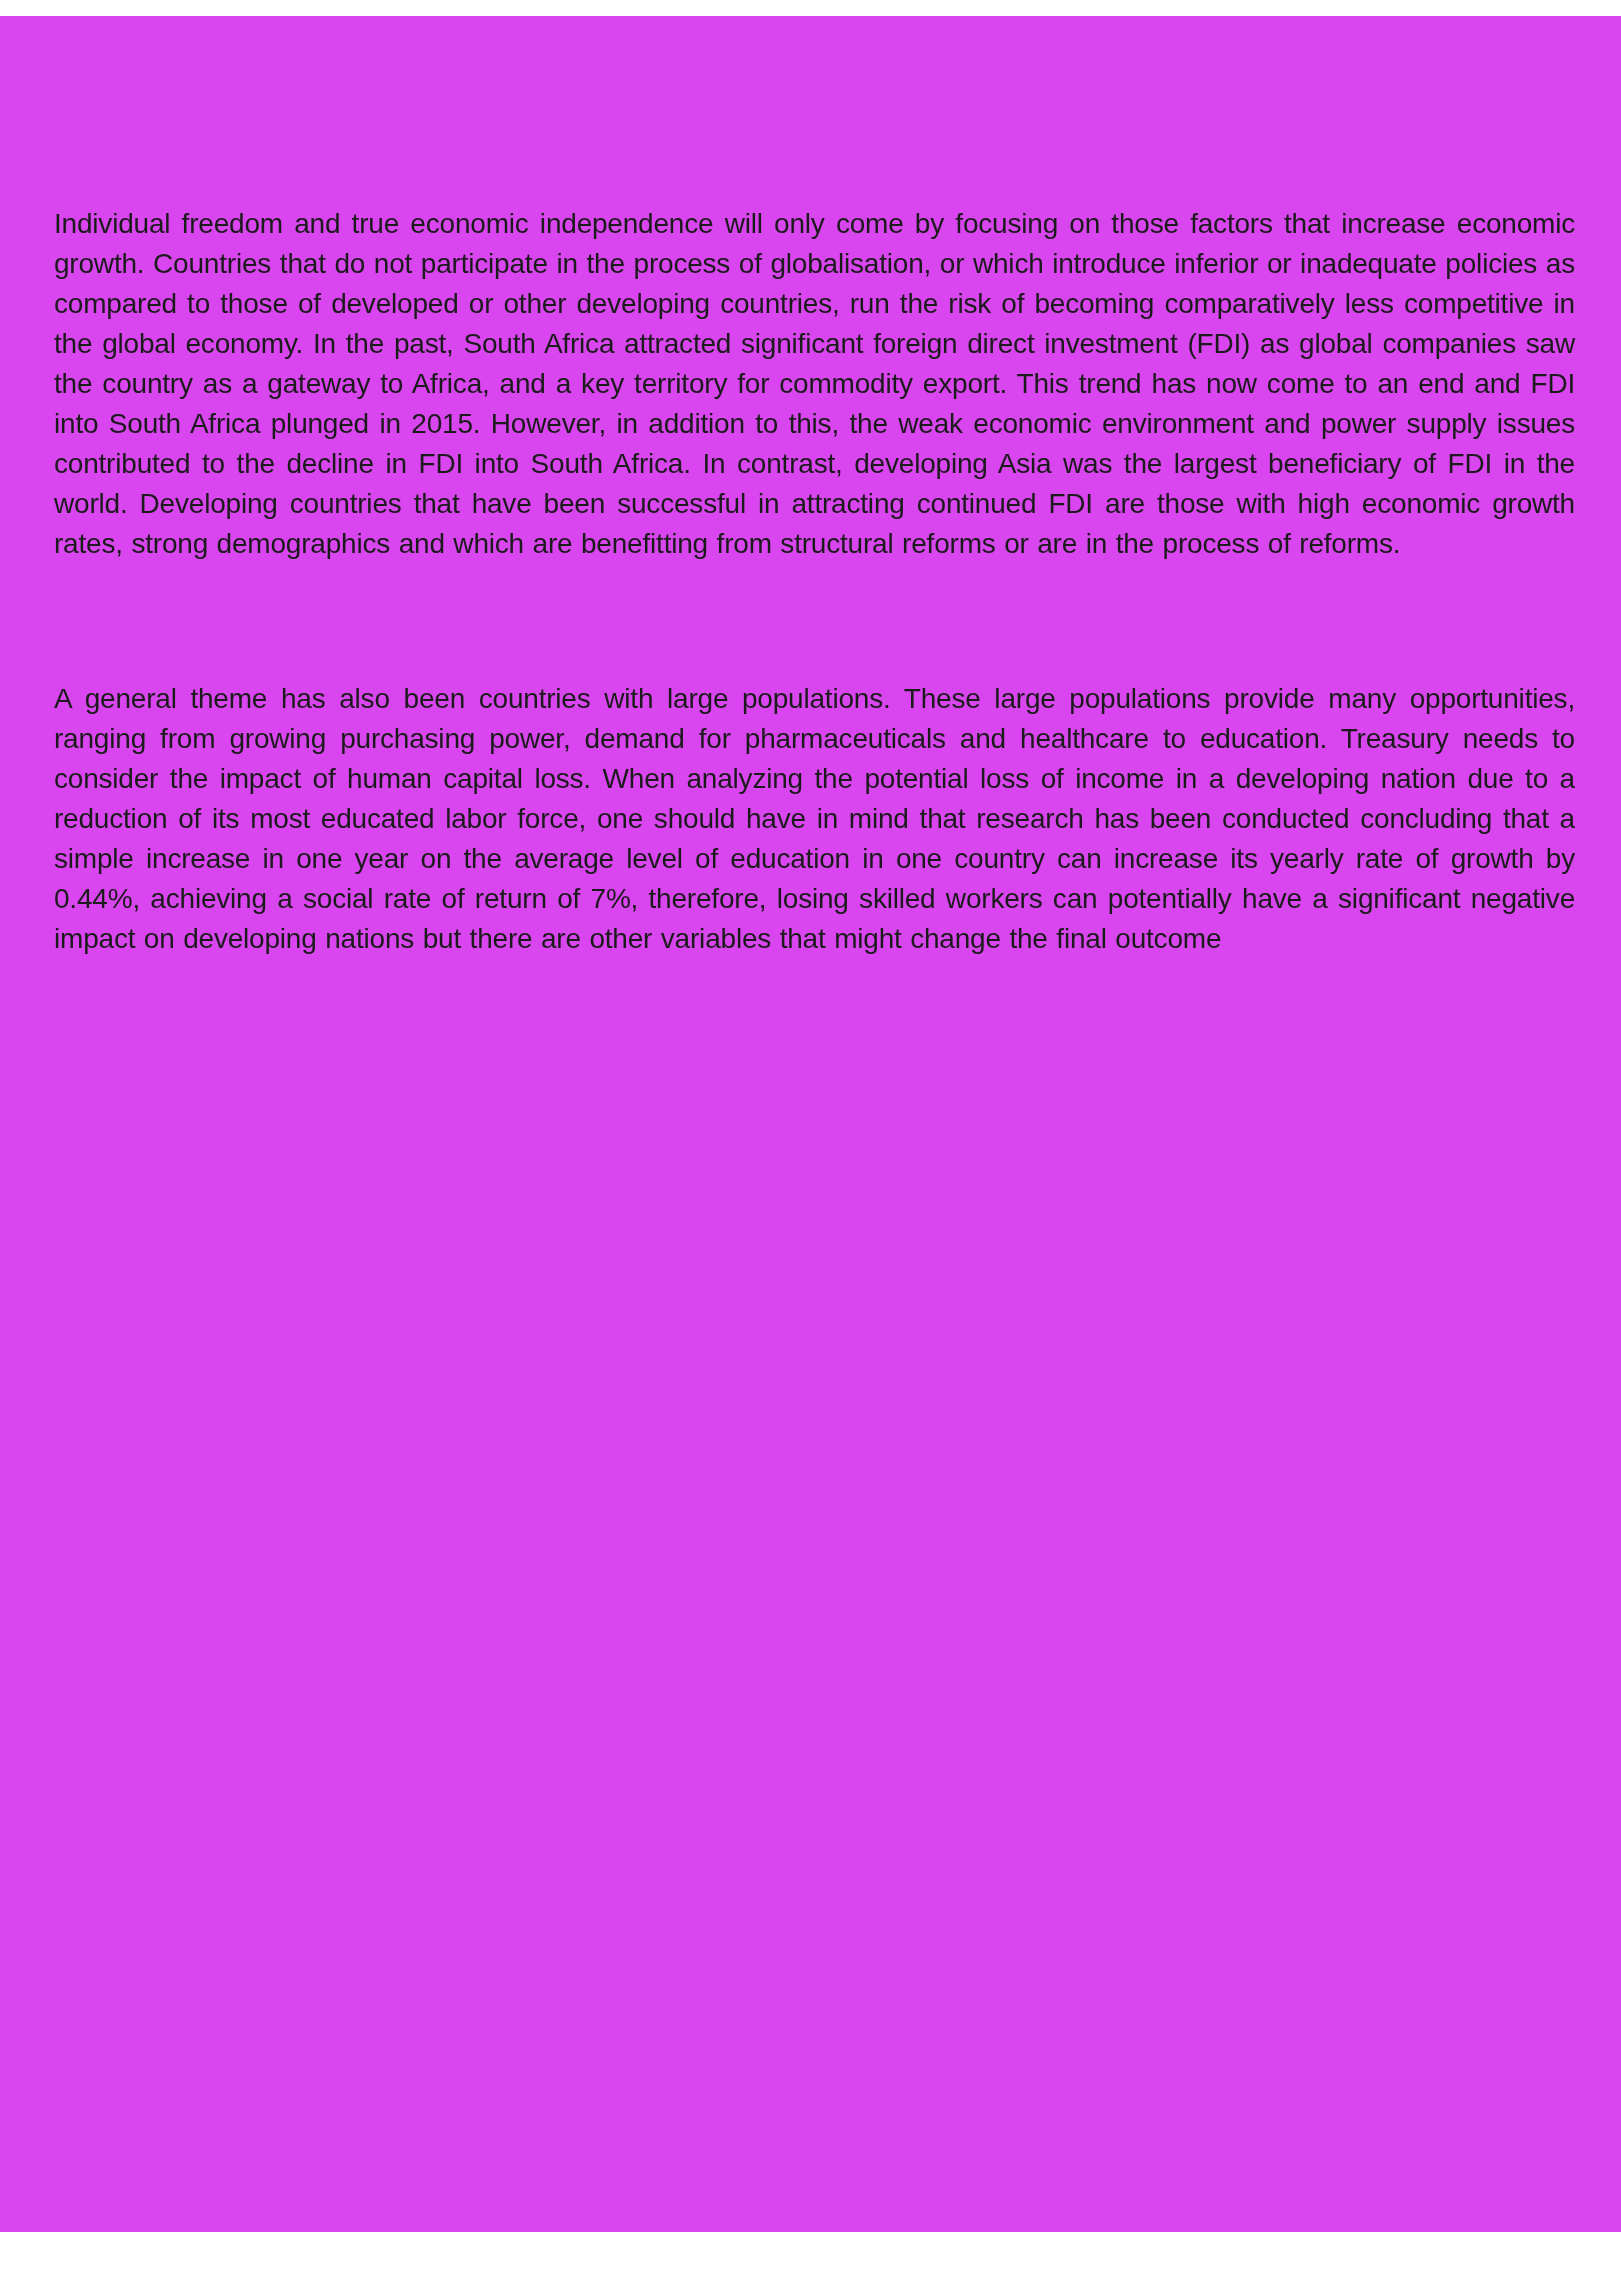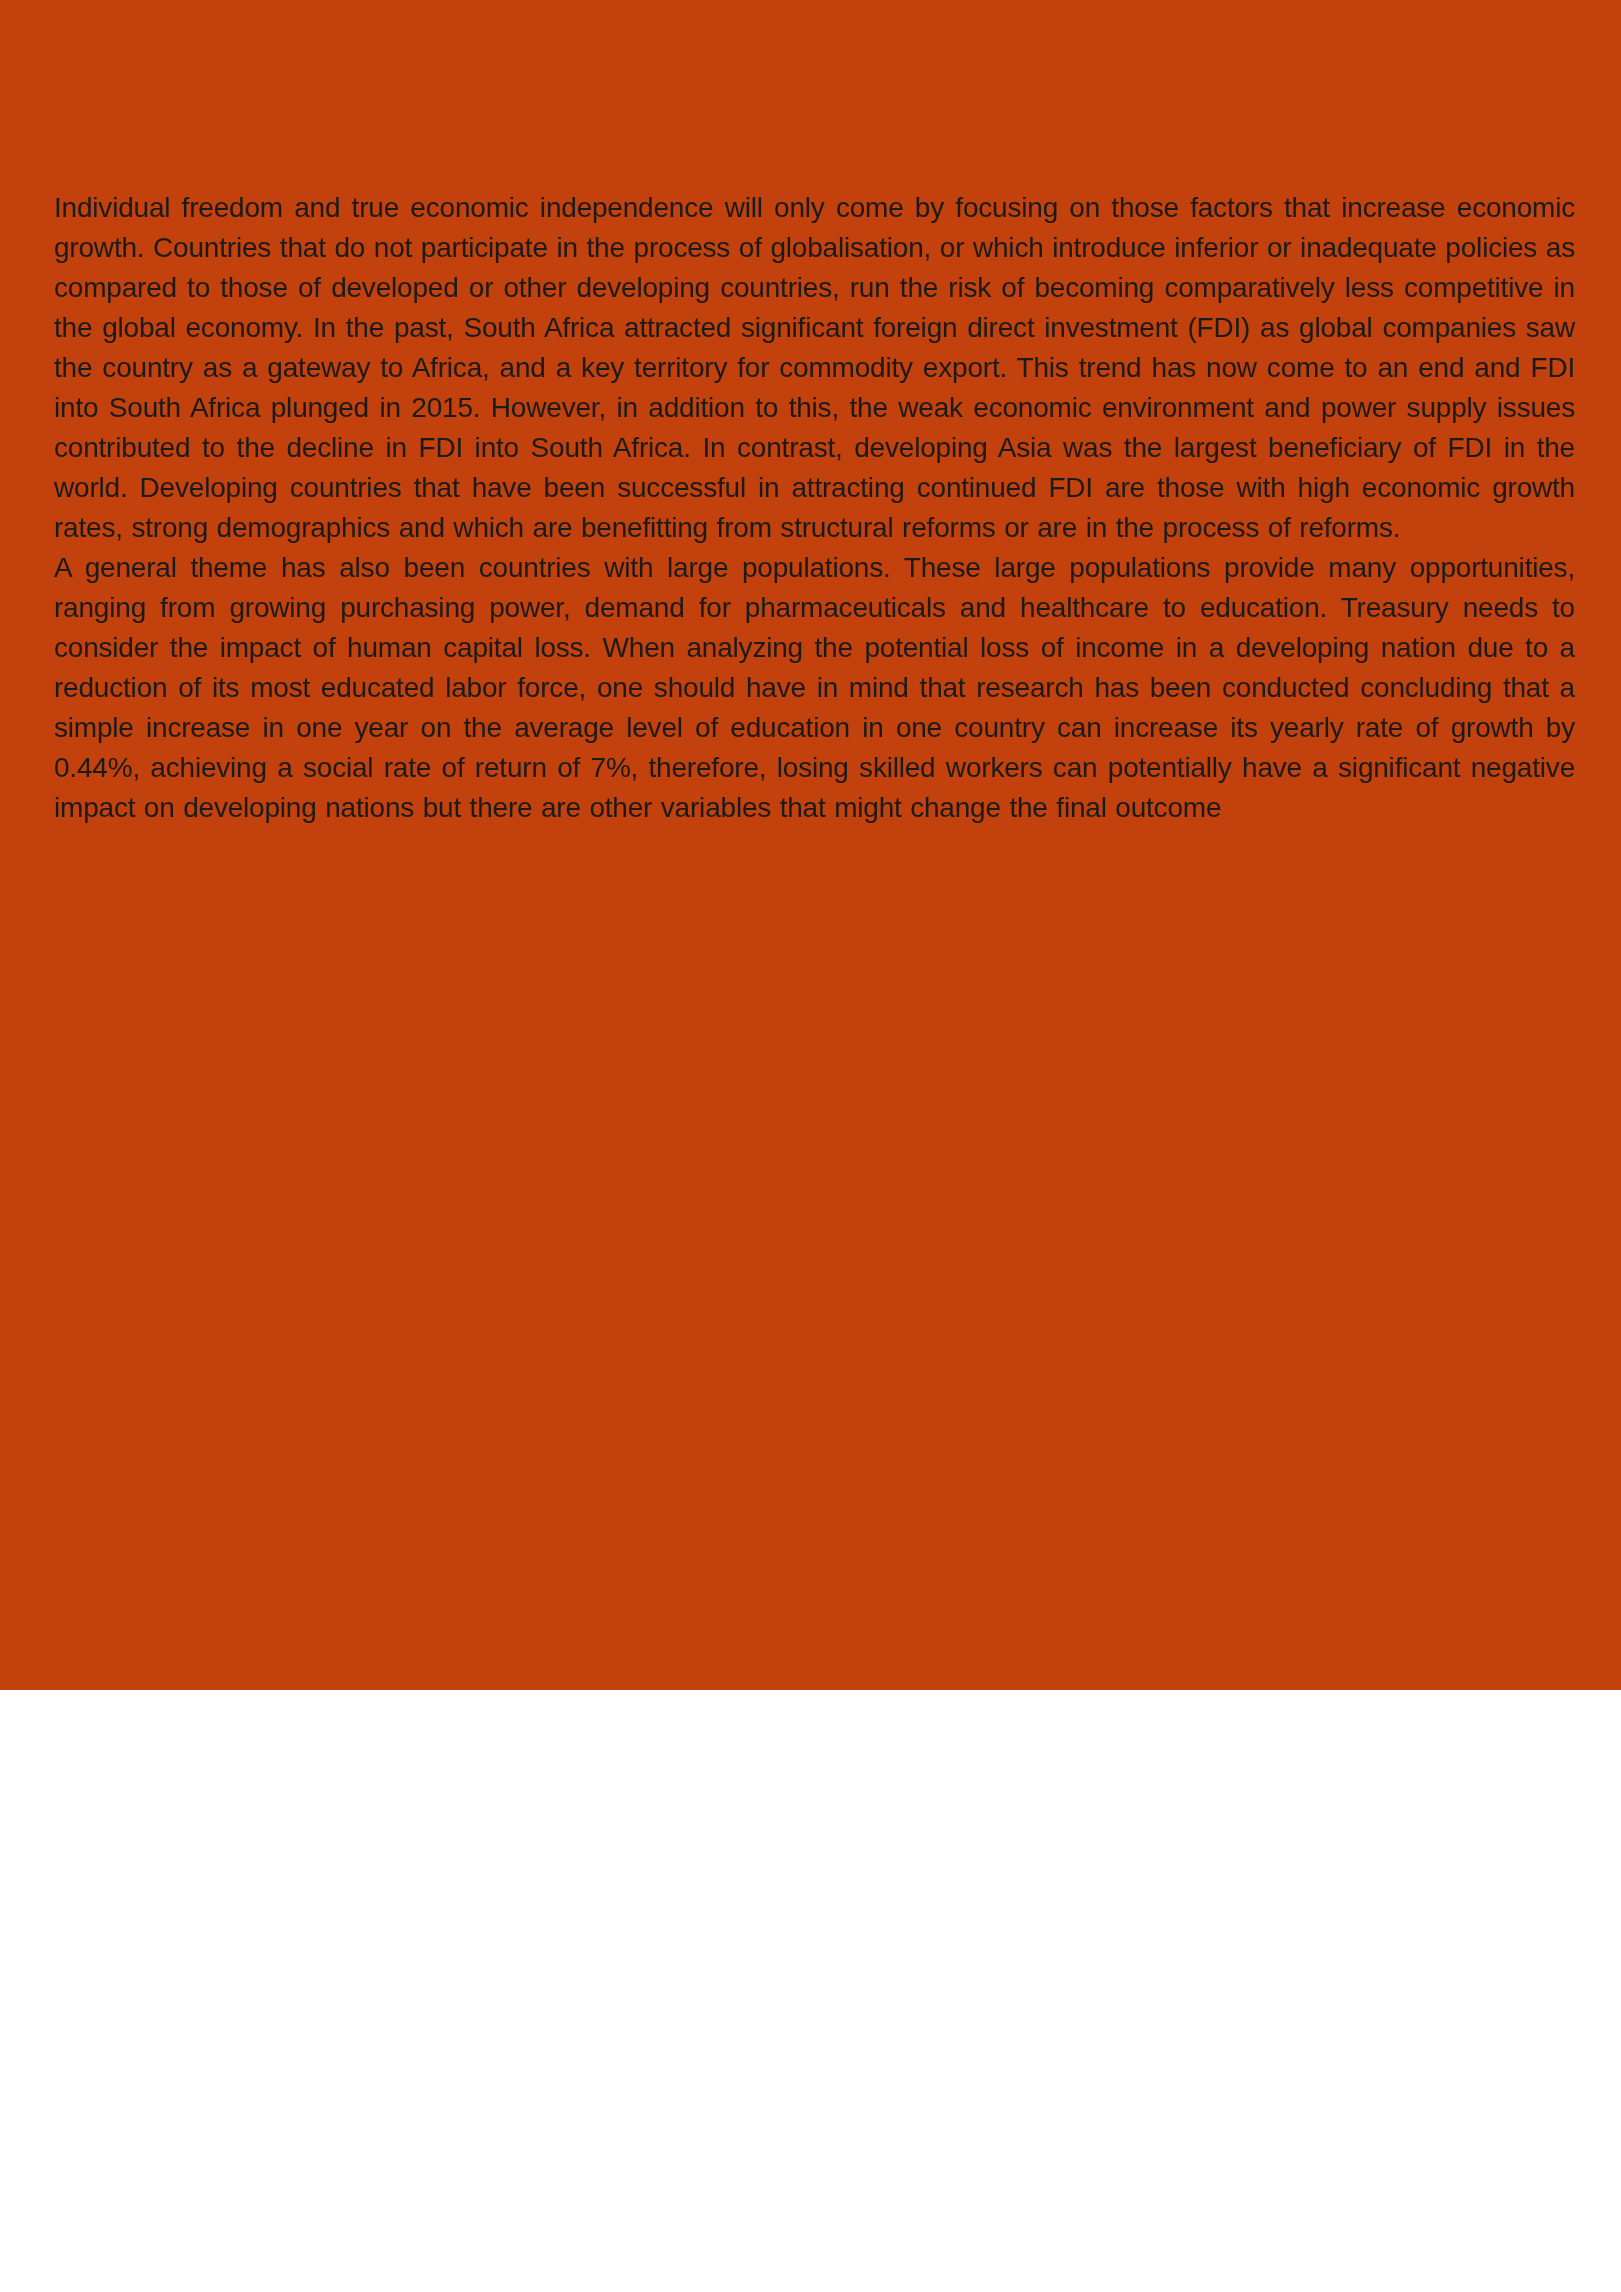--- a/index.html
+++ b/index.html
@@ -9,43 +9,44 @@
   }
   body {
     width: 1621px;
     height: 2293px;
     position: relative;
     font-family: "Liberation Sans", "DejaVu Sans", sans-serif;
   }
   .page {
     position: absolute;
     left: 0;
-    top: 0;
+    top: 16px;
     width: 1621px;
-    height: 1690px;
-    background: #c2410c;
+    height: 2216px;
+    background: #d946ef;
     overflow: hidden;
   }
   .content {
     position: absolute;
     left: 54px;
     top: 188px;
     width: 1521px;
   }
   .content p {
     margin: 0;
     padding: 0;
     font-size: 28px;
     line-height: 40px;
     color: #1b1b1b;
     text-align: justify;
     letter-spacing: -0.2px;
     word-spacing: 1px;
   }
   .content p.para-2 {
+    margin-top: 115px;
   }
 </style>
 </head>
 <body>
 
 <div class="page">
   <div class="content">
     <p class="para-1">Individual freedom and true economic independence will only come by focusing on those factors that increase economic growth. Countries that do not participate in the process of globalisation, or which introduce inferior or inadequate policies as compared to those of developed or other developing countries, run the risk of becoming comparatively less competitive in the global economy. In the past, South Africa attracted significant foreign direct investment (FDI) as global companies saw the country as a gateway to Africa, and a key territory for commodity export. This trend has now come to an end and FDI into South Africa plunged in 2015. However, in addition to this, the weak economic environment and power supply issues contributed to the decline in FDI into South Africa. In contrast, developing Asia was the largest beneficiary of FDI in the world. Developing countries that have been successful in attracting continued FDI are those with high economic growth rates, strong demographics and which are benefitting from structural reforms or are in the process of reforms.</p>
     <p class="para-2">A general theme has also been countries with large populations.  These large populations provide many opportunities, ranging from growing purchasing power, demand for pharmaceuticals and healthcare to education. Treasury needs to consider the impact of human capital loss. When analyzing the potential loss of income in a developing nation due to a reduction of its most educated labor force, one should have in mind that research has been conducted concluding that a simple increase in one year on the average level of education in one country can increase its yearly rate of growth by 0.44%, achieving a social rate of return of 7%, therefore, losing skilled workers can potentially have a significant negative impact on developing nations but there are other variables that might change the final outcome</p>
   </div>

